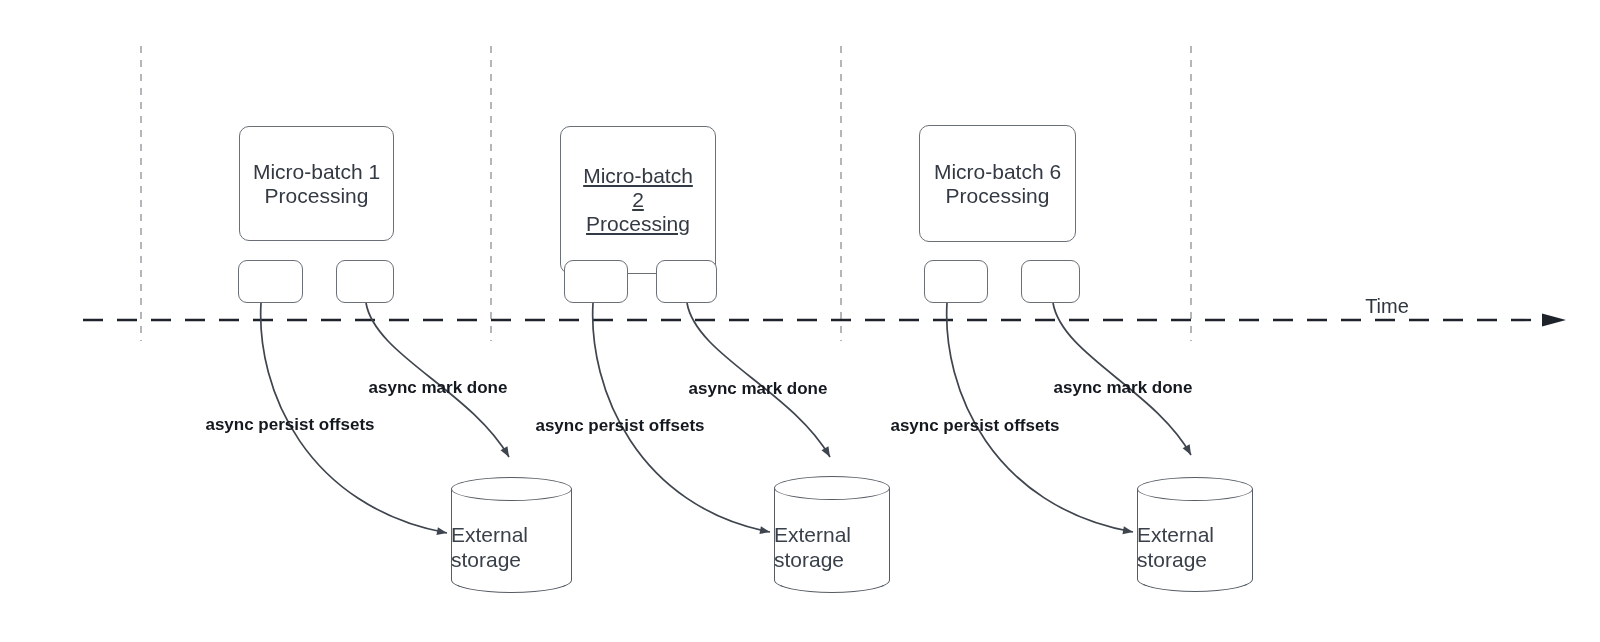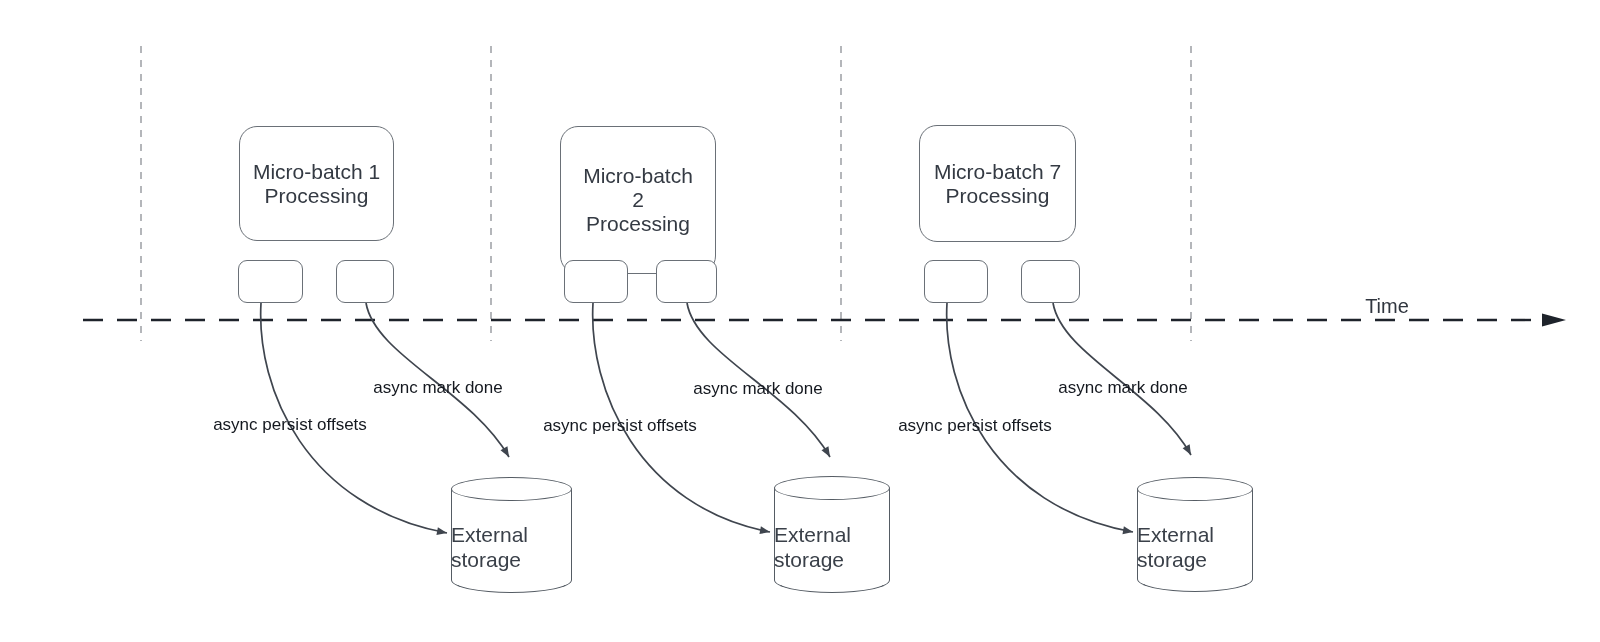--- a/index.html
+++ b/index.html
@@ -6,34 +6,34 @@
   .canvas {
     position: relative;
     width: 1600px; height: 642px;
     background: #ffffff;
     font-family: "Liberation Sans", sans-serif;
     overflow: hidden;
   }
   .layer { position:absolute; left:0; top:0; width:1600px; height:642px; }
   .node {
     position:absolute; box-sizing:border-box;
-    border:1.6px solid #6a7077; border-radius:18px;
+    border:1.6px solid #6a7077; border-radius:10px;
     background:#ffffff;
     display:flex; align-items:center; justify-content:flex-start;
     text-align:center; color:#343a43; font-size:21px; line-height:24px;
     z-index:3;
   }
   .tasknode {
     position:absolute; box-sizing:border-box;
     border:1.6px solid #6a7077; border-radius:9px;
     background:#ffffff; z-index:3;
   }
   .arrow-label {
     position:absolute; transform:translate(-50%,-50%);
-    white-space:nowrap; font-weight:400; font-size:17px; color:#14181f;
+    white-space:nowrap; font-weight:700; font-size:17px; color:#14181f;
     z-index:4; background:transparent;
   }
   .cylinder { position:absolute; z-index:3; }
   .cyl-top {
     position:absolute; left:0; top:0; width:100%; height:24px;
     box-sizing:border-box; border:1.6px solid #555c64; border-radius:50%;
     background:#ffffff; z-index:2;
   }
   .cyl-body {
     position:absolute; left:0; top:12px; right:0; bottom:0;
@@ -89,35 +89,35 @@
   <div class="tasknode" style="left:238px; top:260px; width:65px; height:43px;"></div>
   <div class="tasknode" style="left:336px; top:260px; width:58px; height:43px;"></div>
   <div class="arrow-label" style="left:438px; top:388px;">async mark done</div>
   <div class="arrow-label" style="left:290px; top:425px;">async persist offsets</div>
   <div class="cylinder" style="left:451px; top:477px; width:121px; height:116px;">
     <div class="cyl-body"></div>
     <div class="cyl-top"></div>
     <div class="cyl-label">External storage</div>
   </div>
 
-  <div class="node" style="left:560px; top:126px; width:156px; height:148px; padding:0 20px;">
+  <div class="node" style="left:560px; top:126px; width:156px; height:148px; padding:0 20px;text-decoration:underline;">
     <span>Micro-batch 2 Processing</span>
   </div>
   <div class="tasknode" style="left:564px; top:260px; width:64px; height:43px;"></div>
   <div class="tasknode" style="left:656px; top:260px; width:61px; height:43px;"></div>
   <div class="arrow-label" style="left:758px; top:389px;">async mark done</div>
   <div class="arrow-label" style="left:620px; top:426px;">async persist offsets</div>
   <div class="cylinder" style="left:774px; top:476px; width:116px; height:117px;">
     <div class="cyl-body"></div>
     <div class="cyl-top"></div>
     <div class="cyl-label">External storage</div>
   </div>
 
   <div class="node" style="left:919px; top:125px; width:157px; height:117px; padding:0 8px;">
-    <span>Micro-batch 7 Processing</span>
+    <span>Micro-batch 6 Processing</span>
   </div>
   <div class="tasknode" style="left:924px; top:260px; width:64px; height:43px;"></div>
   <div class="tasknode" style="left:1021px; top:260px; width:59px; height:43px;"></div>
   <div class="arrow-label" style="left:1123px; top:388px;">async mark done</div>
   <div class="arrow-label" style="left:975px; top:426px;">async persist offsets</div>
   <div class="cylinder" style="left:1137px; top:477px; width:116px; height:115px;">
     <div class="cyl-body"></div>
     <div class="cyl-top"></div>
     <div class="cyl-label">External storage</div>
   </div>

